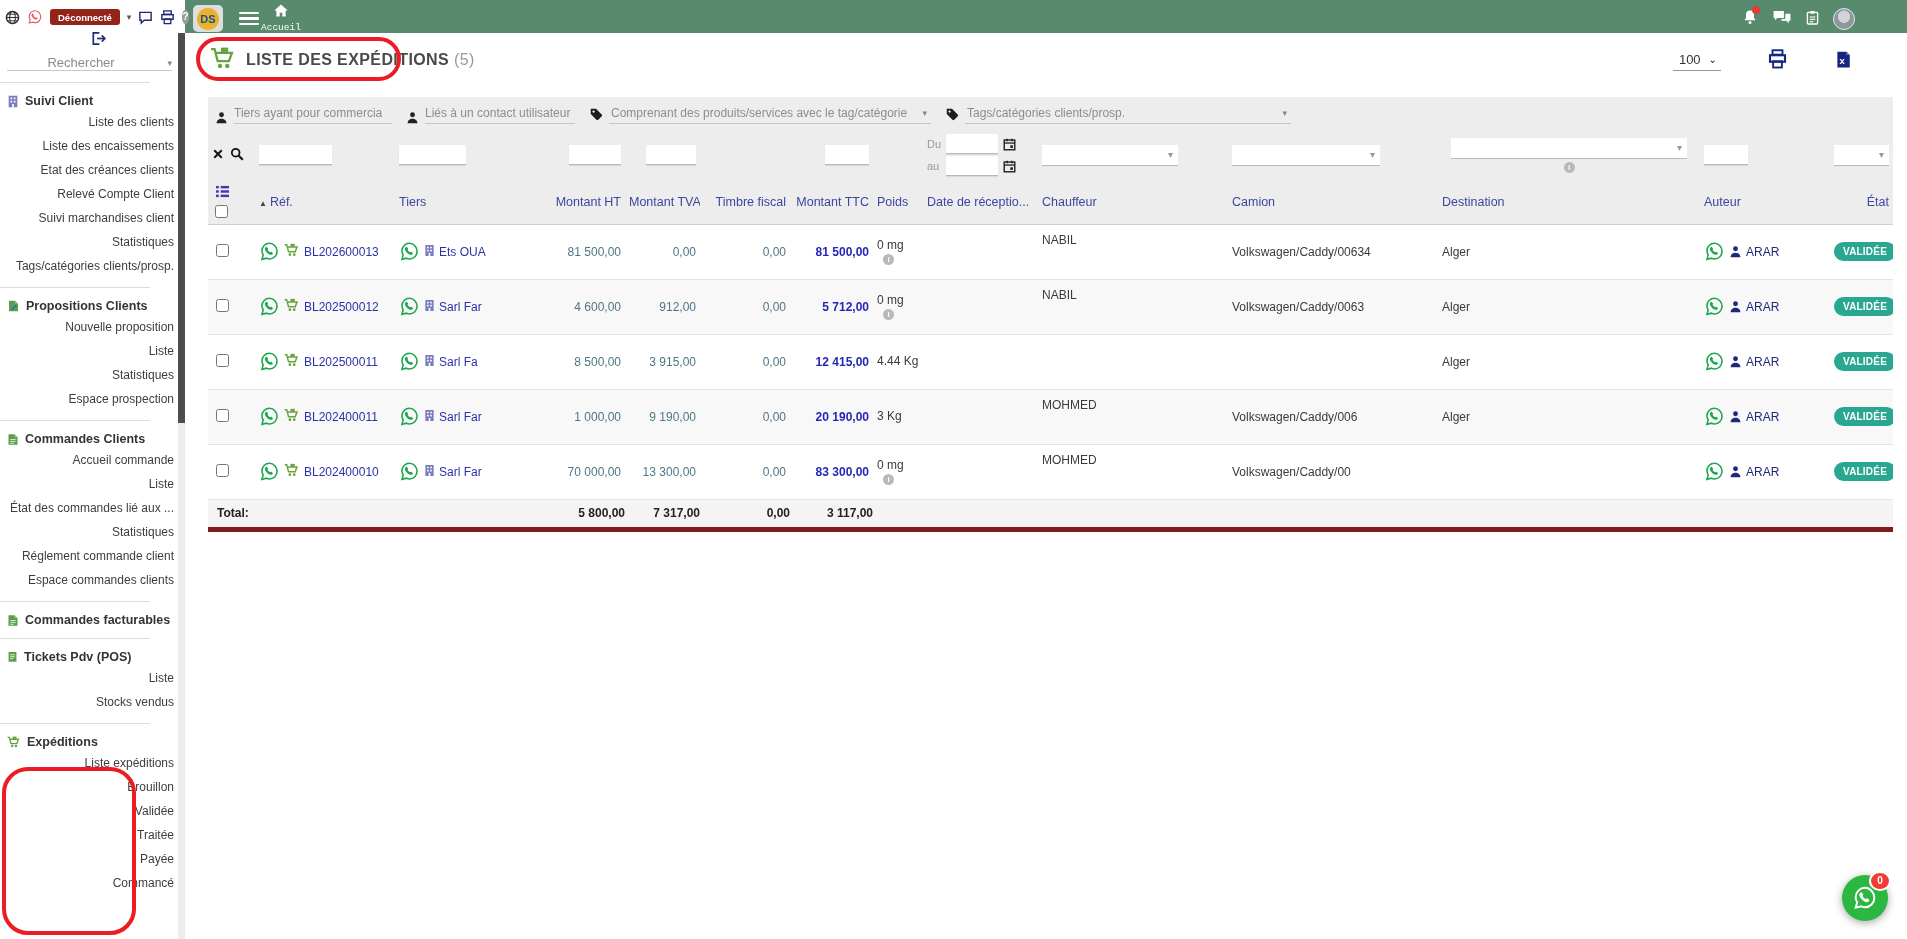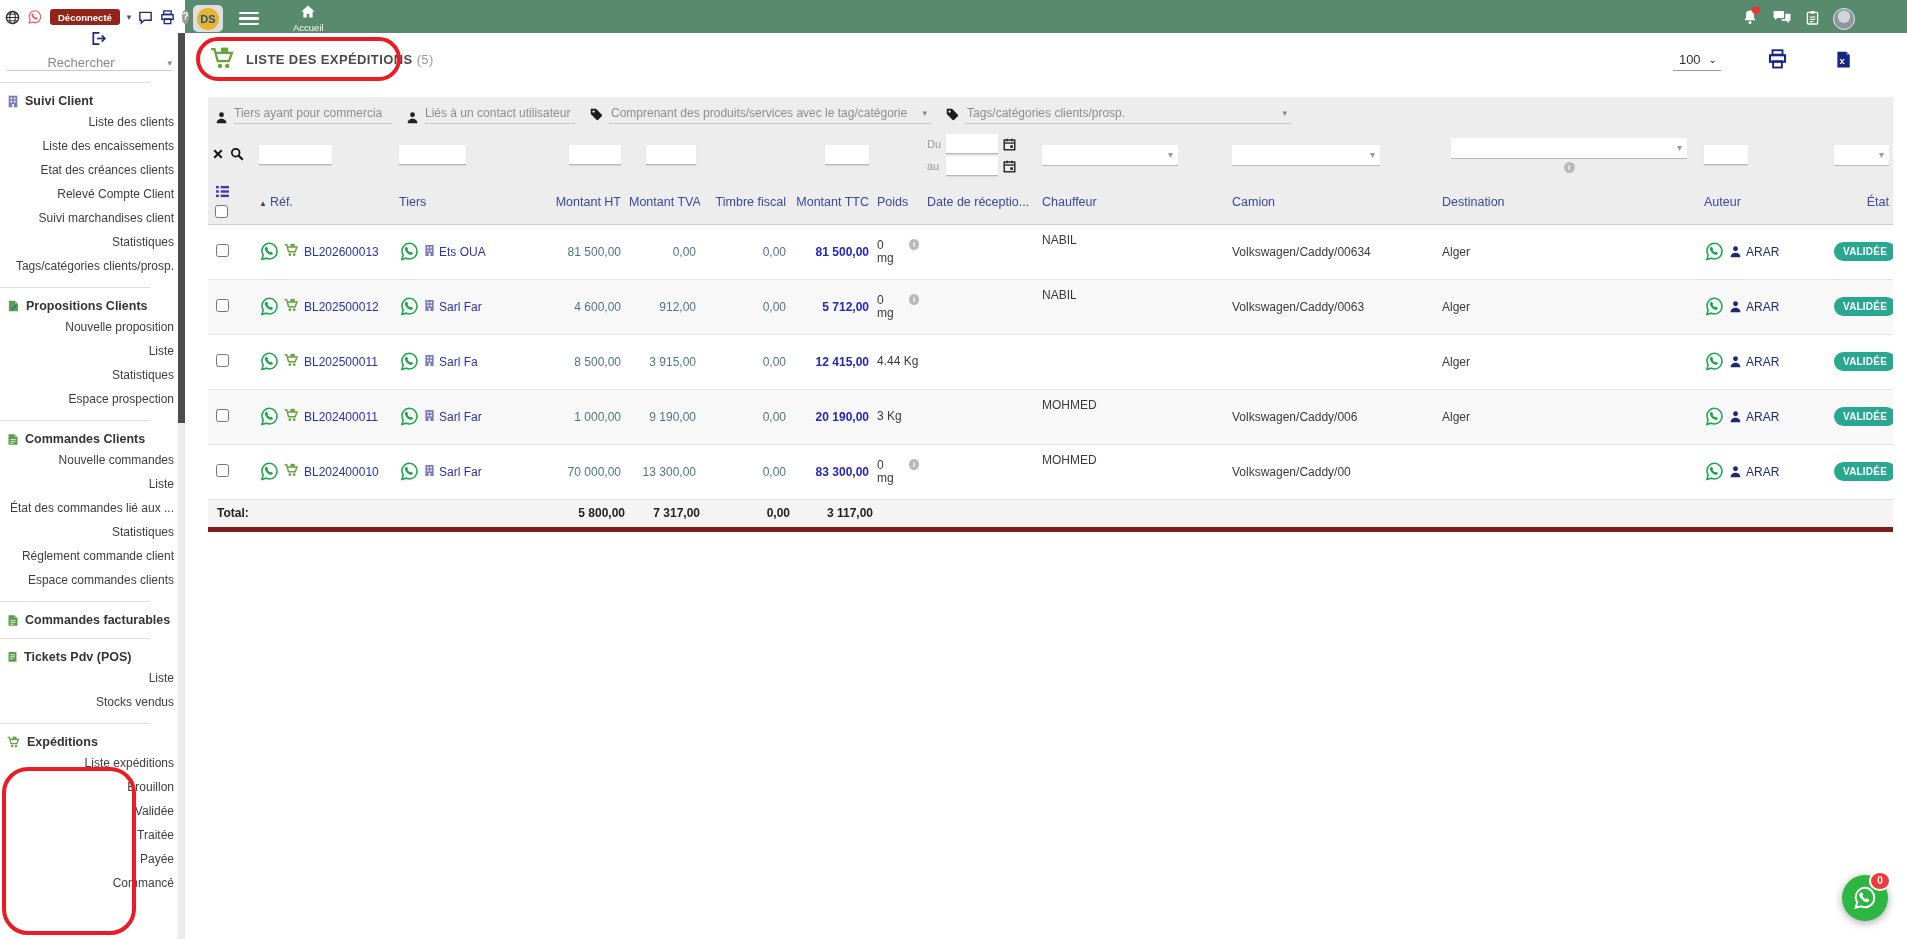--- a/index.html
+++ b/index.html
@@ -27,31 +27,31 @@
   .sb-ico svg { display:block; }
   .sb-item { padding:5px 4px 5px 8px; font-size:12px; color:#3d3d3d; cursor:pointer; line-height:14px; white-space:nowrap; overflow:hidden;text-align:right; }
   .sb-item.indent { padding-left:17px; }
 
   
   #topbar { position:absolute; left:185px; top:0; width:1722px; height:37px; background:#588a6e; display:flex; align-items:center; }
   .logo-tile { width:30px; height:27px; background:#dedede; border-radius:5px; margin-left:8px; display:flex; align-items:center; justify-content:center; }
   .logo-circ { width:22px; height:22px; border-radius:50%; background:#eab32a; color:#15539a; font-weight:bold; font-size:11px; text-align:center; line-height:22px; }
   .burger { margin-left:16px; width:20px; cursor:pointer; }
   .burger div { height:2.5px; background:#fff; margin:3px 0; border-radius:1px; }
-  .home-wrap { margin-left:34px; display:flex; flex-direction:column; align-items:center; cursor:pointer; }
+  .home-wrap { margin-left:2px; display:flex; flex-direction:column; align-items:center; cursor:pointer;font-family:Liberation Mono, monospace; }
   .home-wrap .lbl { color:#fff; font-size:9.5px; margin-top:1px; }
   .tb-right { margin-left:auto; display:flex; align-items:center; gap:14px; padding-right:52px; }
   .bell-wrap { position:relative; }
   .bell-dot { position:absolute; top:-3px; right:-2px; width:8px; height:8px; border-radius:50%; background:#e53935; }
   .avatar { width:22px; height:22px; border-radius:50%; background:radial-gradient(circle at 50% 38%, #cfd4d8 0 38%, #8e979e 39% 100%); border:1px solid #e7e7e7; }
 
   
   #main { position:absolute; left:185px; top:33px; width:1722px; height:906px; background:#fff; }
   #title-row { position:absolute; left:25px; top:13px; display:flex; align-items:center; gap:9px; }
-  #page-title { font-size:13px; font-weight:bold; color:#4a4a4a; letter-spacing:.4px; }
+  #page-title { font-size:16px; font-weight:bold; color:#4a4a4a; letter-spacing:.4px; }
   #title-count { color:#999; font-weight:normal; }
   #controls { position:absolute; top:16px; right:55px; display:flex; align-items:center; gap:46px; }
   .pagesize { display:flex; align-items:center; gap:8px; border-bottom:1px solid #999; padding:2px 4px 3px 6px; font-size:13px; color:#333; cursor:pointer; }
   .pagesize .car { font-size:10px; color:#222; }
 
   
   #band { position:absolute; left:23px; top:64px; width:1685px; background:#ededed; }
   #filter-top { height:33px; display:flex; align-items:center; gap:14px; padding:0 8px 0 7px; }
   .fgroup { display:flex; align-items:flex-end; gap:6px; }
   .fgroup input { height:21px; border:none; border-bottom:1px solid #c6c6c6; background:#ededed; font-size:12px; color:#444; outline:none; }
@@ -87,21 +87,21 @@
   td.c-chauffeur { vertical-align:top; padding-top:8px; }
   .icon-link { display:flex; align-items:center; gap:4px; }
   .link { color:#2a32a8; cursor:pointer; white-space:nowrap; }
   .wa-icon { width:21px; height:21px; color:#1ba74d; flex:0 0 auto; }
   .wa-icon svg { width:100%; height:100%; display:block; }
   .wa-red { color:#e4606d; width:16px; height:16px; }
   .wa-white { color:#fff; width:26px; height:26px; }
   .person-ic { width:13px; height:13px; color:#1e2a78; flex:0 0 auto; }
   .person-ic svg { width:100%; height:100%; display:block; }
   .person-dark { color:#222; }
-  .pwrap { display:flex; flex-direction:row; align-items:flex-start; gap:2px; }
+  .pwrap { display:flex; flex-direction:column; align-items:flex-start; gap:2px; }
   .badge { display:inline-block; background:#2aa791; color:#fff; font-size:10px; font-weight:bold; padding:4px 9px; border-radius:11px; letter-spacing:.2px; }
   tr.total-row { background:#f4f4f4; border-top:1px solid #a8a8a8; border-bottom:5px solid #7f1d1d; }
   tr.total-row td { height:30px; font-weight:bold; color:#222; }
   tr.total-row td.c-num, tr.total-row td.c-ttc { color:#222; }
 
   
   .annot { position:absolute; border:4px solid #ec1c24; border-radius:24px; z-index:50; pointer-events:none; }
   #annot-title { left:196px; top:37px; width:205px; height:44px; }
   #annot-sidebar { left:2px; top:767px; width:134px; height:168px; border-radius:26px; }
 
@@ -203,21 +203,21 @@
             <path d="M10 1l4 4h-4z" fill="#9cc48e"></path>
             <g stroke="#fff" stroke-width="1">
               <line x1="4.5" y1="8" x2="11.5" y2="8"></line>
               <line x1="4.5" y1="10.5" x2="11.5" y2="10.5"></line>
               <line x1="4.5" y1="13" x2="9" y2="13"></line>
             </g>
           </svg>
         </span>
         <span>Commandes Clients</span>
       </div>
-      <div class="sb-item">Nouvelle commandes</div>
+      <div class="sb-item">Accueil commande</div>
       <div class="sb-item">Liste</div>
       <div class="sb-item">État des commandes lié aux ...</div>
       <div class="sb-item">Statistiques</div>
       <div class="sb-item">Réglement commande client</div>
       <div class="sb-item">Espace commandes clients</div>
       <div class="sb-divider"></div>
       <div class="sb-head">
         <span class="sb-ico">
           <svg width="12" height="13" viewBox="0 0 16 16">
             <path d="M2 1h8l4 4v10H2z" fill="#5d9e4c"></path>

